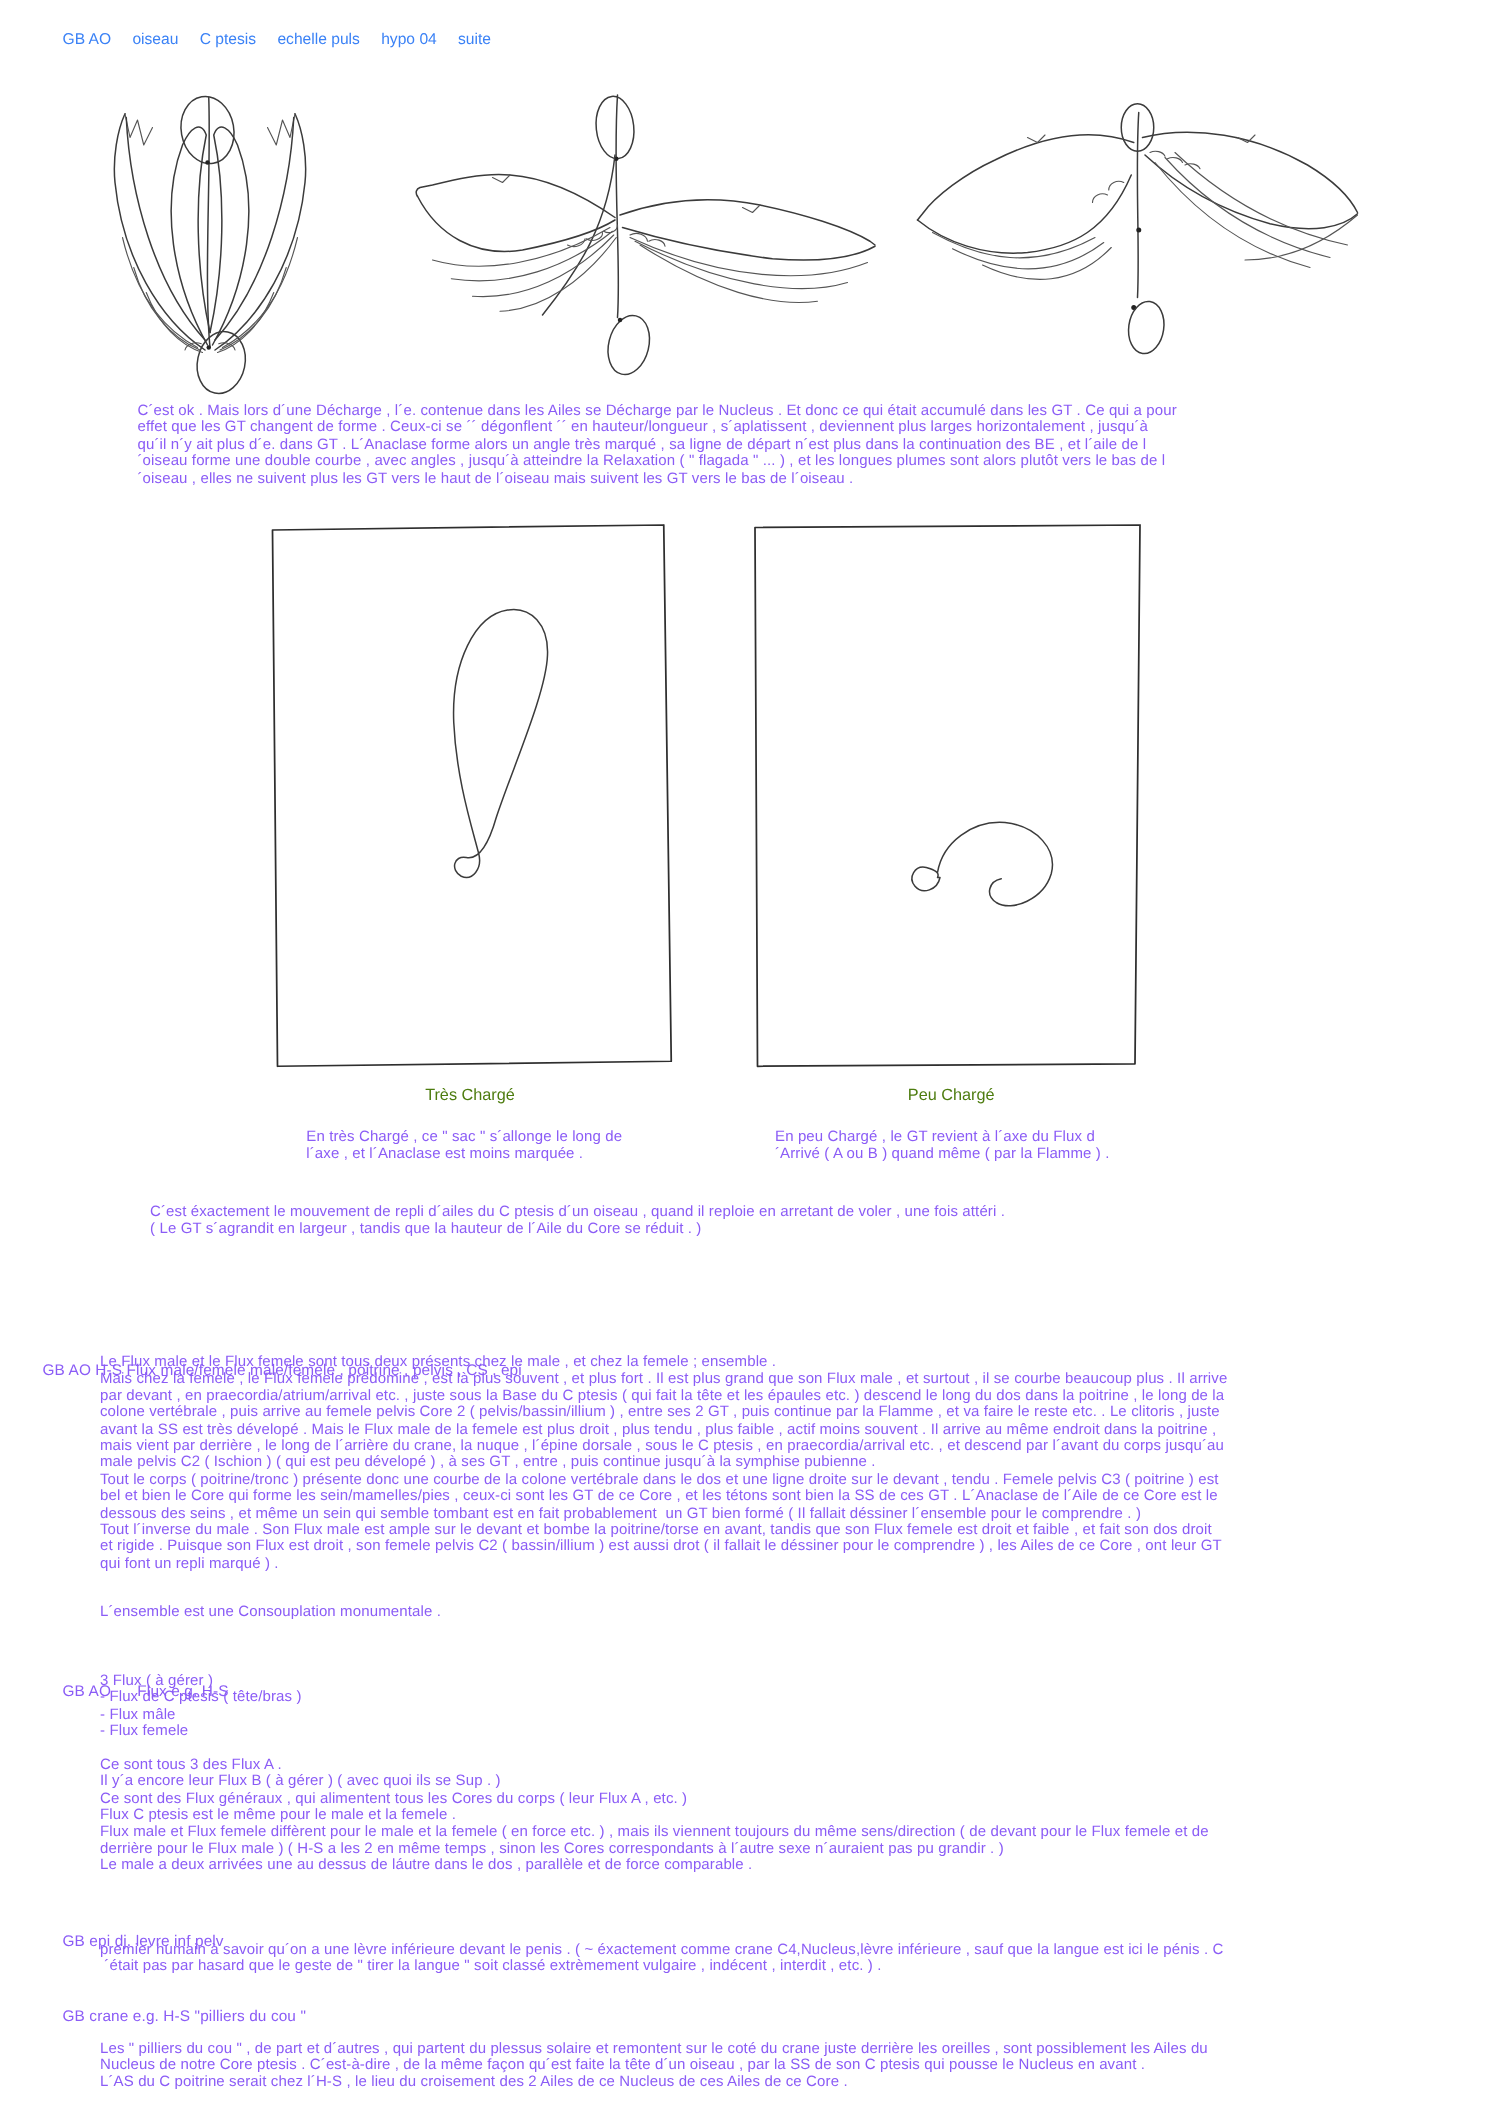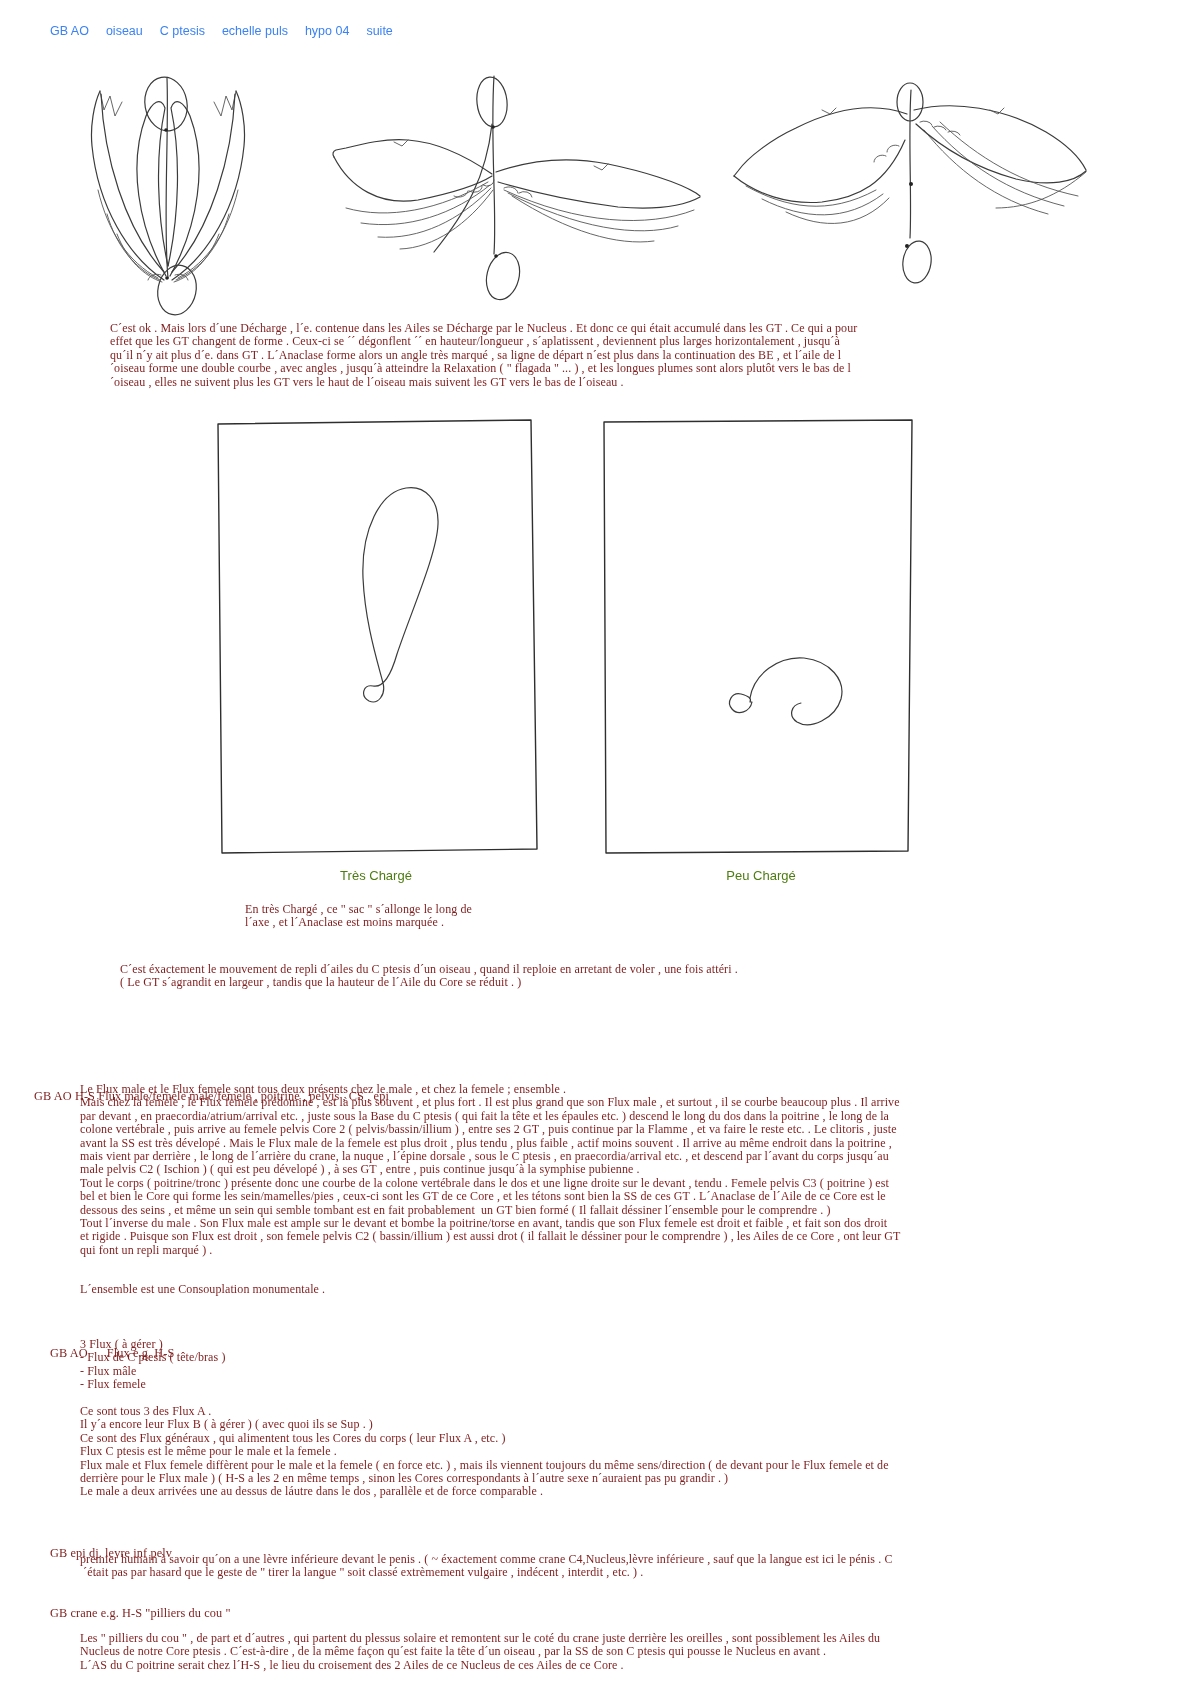--- a/index.html
+++ b/index.html
@@ -1,20 +1,20 @@
 <!DOCTYPE html>
 <html><head>
 <meta charset="utf-8">
 <style>
   html,body{margin:0;padding:0;background:#ffffff;}
   .canvas{
     position:relative;width:1200px;height:1697px;background:#ffffff;overflow:hidden;
     font-family:"Liberation Sans","DejaVu Sans",sans-serif;color:#1b1b1b;
   }
-  .t{position:absolute;white-space:pre-wrap;font-size:12px;line-height:13.4px;letter-spacing:.1px;color:#7f1d1d;font-family:Liberation Serif, serif;}
+  .t{position:absolute;white-space:pre-wrap;font-size:12px;line-height:13.4px;letter-spacing:.1px;color:#8b5cf6;}
   .hdr{position:absolute;left:50px;top:24px;display:flex;gap:17px;font-size:12.5px;color:#3b82f6;}
   .secheading{font-size:12.3px;}
   .panel-label{position:absolute;text-align:center;font-size:13px;color:#4d7c0f;white-space:pre;}
   svg{position:absolute;overflow:visible;}
   svg path,svg ellipse{fill:none;stroke:#3b3b3b;stroke-width:1.2;stroke-linecap:round;stroke-linejoin:round;}
   svg circle.dot{fill:#222;stroke:none;}
   svg .thin{stroke-width:0.9;stroke:#555;}
   svg .box{stroke-width:1.4;stroke:#2e2e2e;}
 </style>
 </head>
@@ -123,20 +123,22 @@
     <path class="box" d="M6,6 L314,4 L310,435 L8,437 Z"></path>
     <path d="M152,282 C156,258 180,240 206,242 C232,245 248,264 243,283 C237,303 212,314 199,306 C190,300 193,289 203,287"></path>
     <path d="M154,286 C152,296 140,300 134,293 C128,286 134,276 143,278 C150,280 154,282 152,286 Z"></path>
   </svg>
 
   <div class="panel-label" style="left:210px;top:868px;width:332px;">Très Chargé</div>
   <div class="panel-label" style="left:598px;top:868px;width:326px;">Peu Chargé</div>
 
   <div class="t" style="left:245px;top:903px;width:330px;">En très Chargé , ce " sac " s´allonge le long de
 l´axe , et l´Anaclase est moins marquée .</div>
+  <div class="t" style="left:620px;top:903px;width:340px;">En peu Chargé , le GT revient à l´axe du Flux d
+´Arrivé ( A ou B ) quand même ( par la Flamme ) .</div>
 
   <div class="t" style="left:120px;top:963px;width:1000px;">C´est éxactement le mouvement de repli d´ailes du C ptesis d´un oiseau , quand il reploie en arretant de voler , une fois attéri .
 ( Le GT s´agrandit en largeur , tandis que la hauteur de l´Aile du Core se réduit . )</div>
 
   <div class="t secheading" style="left:34px;top:1058px;width:900px;margin-top:32px;">GB AO H-S Flux male/femele male/femele , poitrine , pelvis , CS , epi</div>
   <div class="t" style="left:80px;top:1083px;width:1050px;">Le Flux male et le Flux femele sont tous deux présents chez le male , et chez la femele ; ensemble .
 Mais chez la femele , le Flux femele prédomine , est là plus souvent , et plus fort . Il est plus grand que son Flux male , et surtout , il se courbe beaucoup plus . Il arrive
 par devant , en praecordia/atrium/arrival etc. , juste sous la Base du C ptesis ( qui fait la tête et les épaules etc. ) descend le long du dos dans la poitrine , le long de la
 colone vertébrale , puis arrive au femele pelvis Core 2 ( pelvis/bassin/illium ) , entre ses 2 GT , puis continue par la Flamme , et va faire le reste etc. . Le clitoris , juste
 avant la SS est très dévelopé . Mais le Flux male de la femele est plus droit , plus tendu , plus faible , actif moins souvent . Il arrive au même endroit dans la poitrine ,

